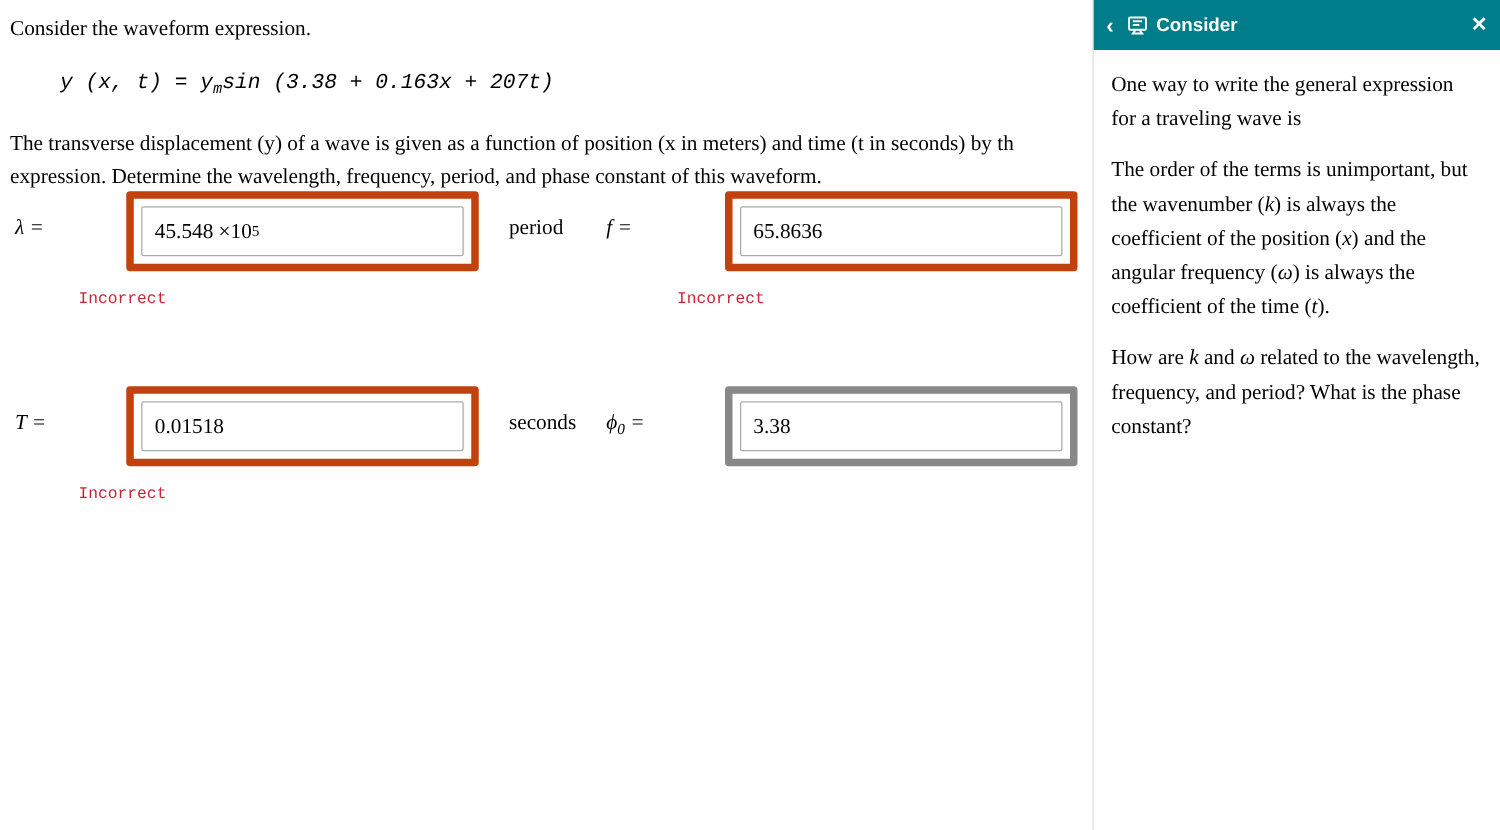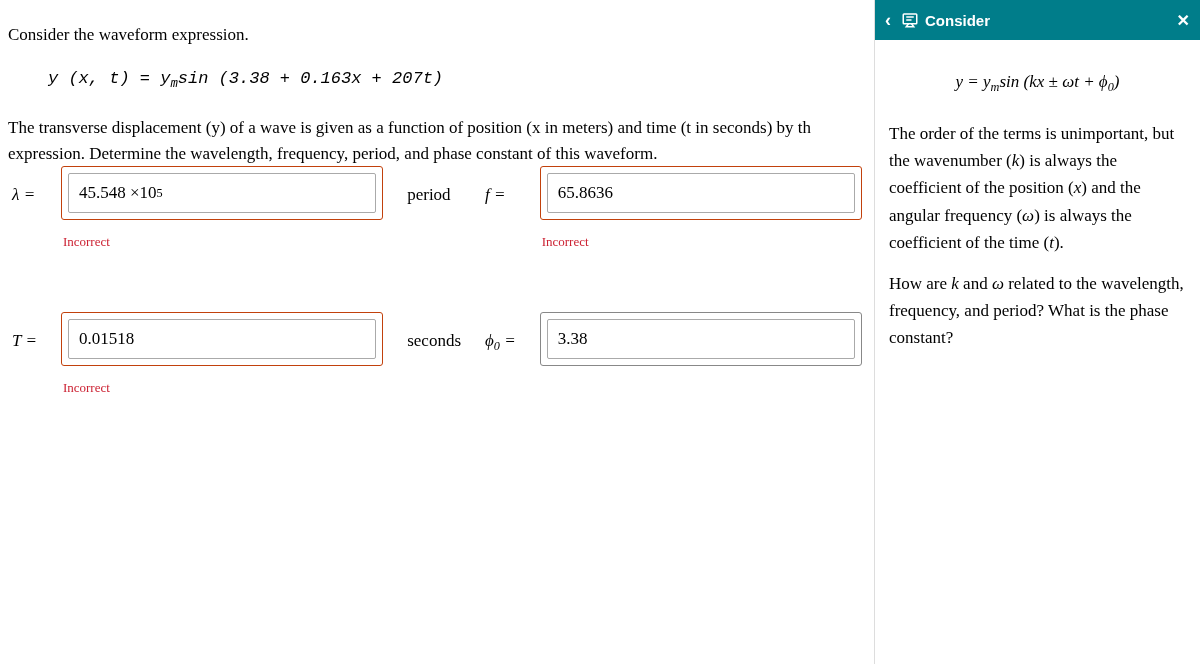--- a/index.html
+++ b/index.html
@@ -9,57 +9,58 @@
     color: #000;
     background: #fff;
     width: 1200px;
     height: 664px;
     position: relative;
     overflow: hidden;
   }
   .main {
     position: absolute;
     left: 0;
-    top: 12px;
+    top: 0;
     width: 870px;
     padding: 10px 8px;
     line-height: 1.5;
   }
   .question-intro { margin-bottom: 18px; }
   .equation-line { margin-left: 40px; margin-bottom: 22px; font-style: italic; font-family: Liberation Mono, monospace; }
   .question-body { }
   .answers {
     display: grid;
     grid-template-columns: auto 1fr auto auto 1fr;
     row-gap: 60px;
     column-gap: 24px;
     align-items: start;
     padding-left: 4px;
   }
   .var-label { font-style: italic; padding-top: 16px; white-space: nowrap; }
   .input-cell { }
   .input-wrap {
-    border: 1px solid #c2410c;
+    border: 6px solid #c2410c;
     border-radius: 3px;
     padding: 6px;
+    margin-left: 40px;
   }
   .input-wrap.ok { border-color: #888; }
   .answer-input {
     width: 100%;
     height: 40px;
     padding: 6px 10px;
     font-family: Georgia, serif;
     font-size: 17px;
     border: 1px solid #aaa;
     border-radius: 2px;
     background: #fff;
   }
   .status {
     color: #c23;
-    font-family: Liberation Serif, serif;
+    font-family: Liberation Mono, monospace;
     font-size: 13px;
     margin-top: 12px;
     margin-left: 2px;
   }
   .unit { padding-top: 16px; }
   .sidebar {
     position: absolute;
     right: 0;
     top: 0;
     width: 326px;
@@ -156,17 +157,17 @@
         <path d="M8 21l4-4 4 4" stroke="none"></path>
         <path d="M10 17l-3 4h10l-3-4"></path>
         <line x1="7" y1="8" x2="17" y2="8"></line>
         <line x1="7" y1="12" x2="14" y2="12"></line>
       </svg>
     </span>
     <span>Consider</span>
     <span class="sb-close">✕</span>
   </div>
   <div class="sb-body">
-    <div class="sb-eq"><span class="ital">y</span> = <span class="ital">y</span><sub>m</sub>sin (<span class="ital">kx</span> ± <span class="ital">ωt</span> + <span class="ital">ϕ</span><sub>0</sub>)</div>
+    <p>One way to write the general expression for a traveling wave is</p>
     <p>The order of the terms is unimportant, but the wavenumber (<span class="ital">k</span>) is always the coefficient of the position (<span class="ital">x</span>) and the angular frequency (<span class="ital">ω</span>) is always the coefficient of the time (<span class="ital">t</span>).</p>
     <p>How are <span class="ital">k</span> and <span class="ital">ω</span> related to the wavelength, frequency, and period? What is the phase constant?</p>
   </div>
 </div>
 
 </body></html>

